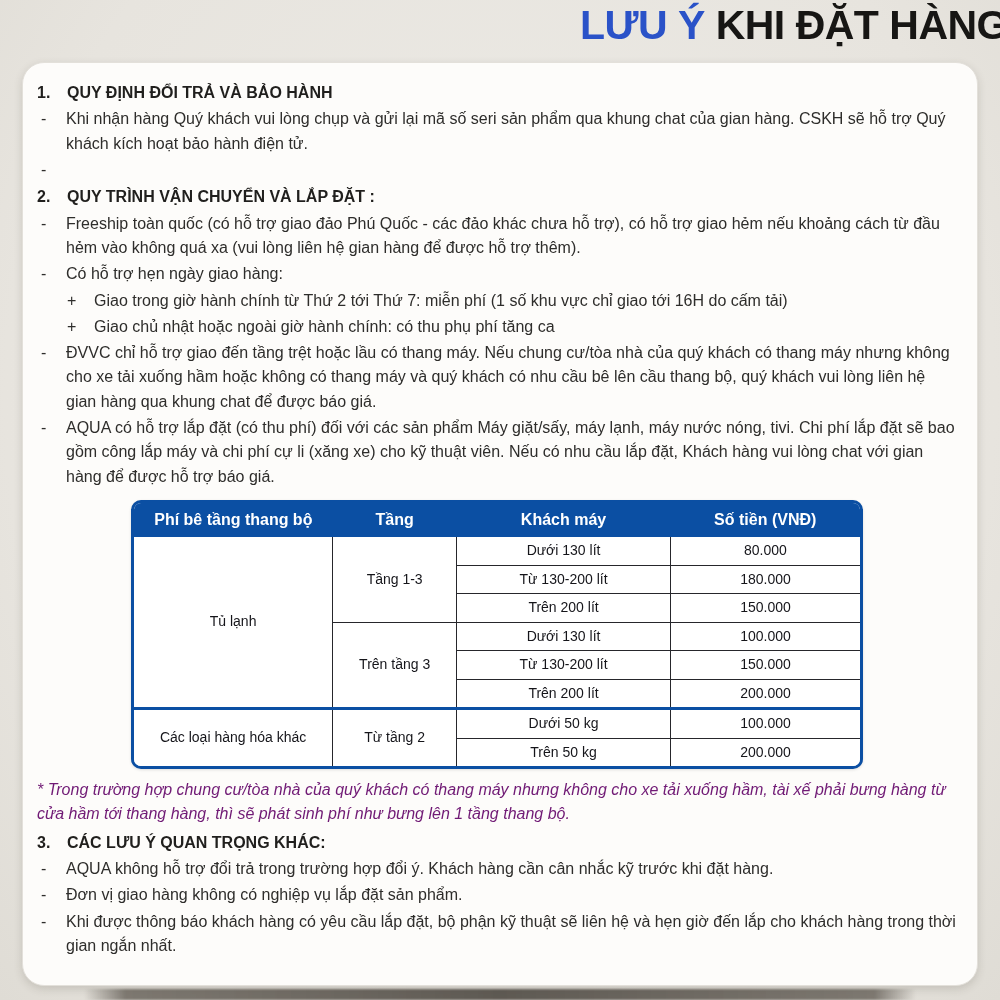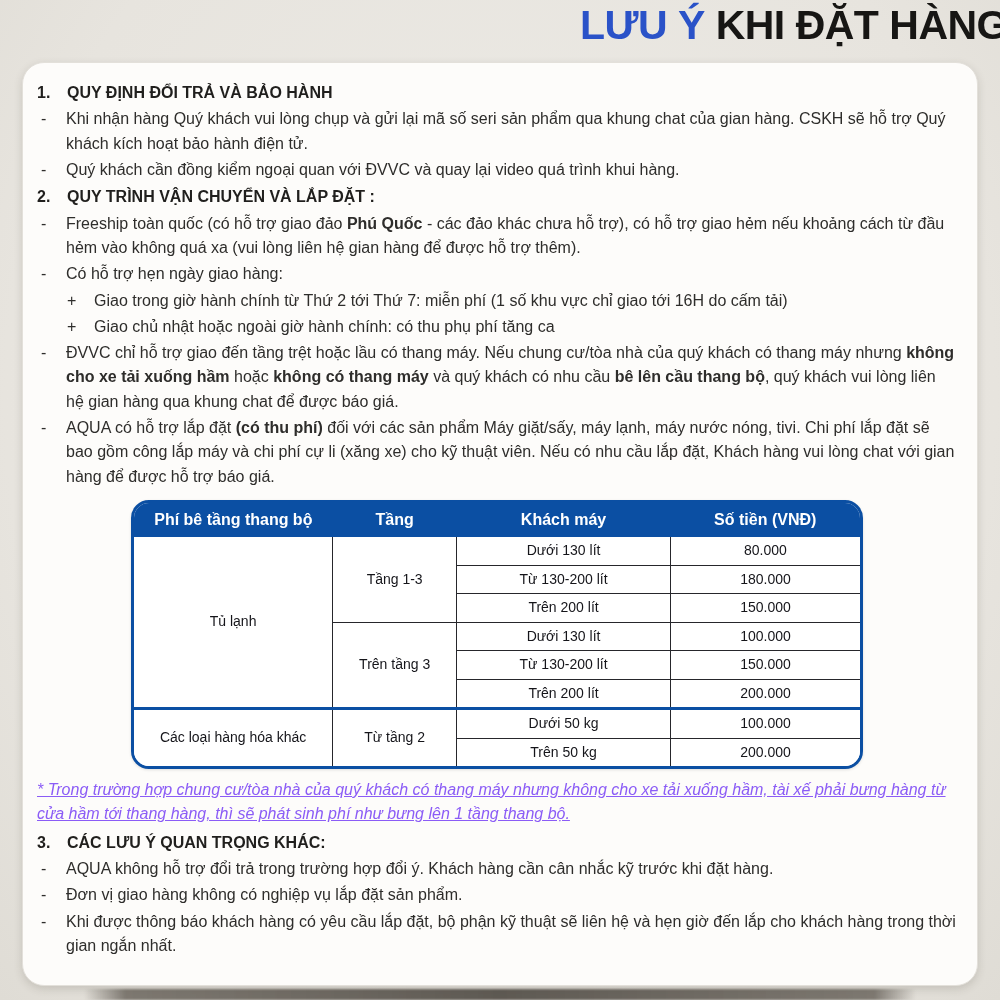--- a/index.html
+++ b/index.html
@@ -20,40 +20,40 @@
     box-shadow:0 3px 8px rgba(70,65,58,.18);
     box-sizing:border-box;padding:15px 20px 10px 14px;overflow:hidden;
     font-size:16px;line-height:1.52;
   }
   .sec-head{display:flex;font-weight:700;color:#201f1d;margin:3px 0 2px 0;}
   .sec-num{width:30px;flex:none;}
   .li{display:flex;margin:0 0 2px 0;padding-left:4px;}
   .li-mark{width:25px;flex:none;}
   .li.sub{margin-left:26px;}
   .li.sub .li-mark{width:27px;}
-  .bold{font-weight:700;margin-top:47px;}
+  .bold{font-weight:400;margin-top:47px;}
   .table-wrap{
     width:726px;margin:11px auto 9px auto;
-    border:3px solid var(--table-blue,#0b4fa3);border-radius:18px;overflow:hidden;
+    border:3px solid var(--table-blue,#0b4fa3);border-radius:10px;overflow:hidden;
     background:#fff;box-shadow:0 1px 3px rgba(0,0,0,.12);
   }
   table{width:100%;border-collapse:collapse;table-layout:fixed;}
   th{
     background:var(--table-blue,#0b4fa3);color:#fff;font-weight:700;font-size:16px;
     height:34px;padding:0 4px;
   }
   td{
     text-align:center;font-size:14px;color:#15151a;height:27.5px;padding:0 6px;
     background:#fff;
   }
   td.bl{border-left:1.5px solid #26262b;}
   td.bt{border-top:1.5px solid #26262b;}
   td.gt{border-top:3px solid var(--table-blue,#0b4fa3);}
   .footnote{
-    font-style:italic;color:#8b5cf6;margin:0 0 4px 0;padding-left:0;text-decoration:underline;
+    font-style:italic;color:#701a75;margin:0 0 4px 0;padding-left:0;
   }
   .bottom-shadow{
     position:absolute;left:84px;right:84px;bottom:0;height:11px;border-radius:3px;
     background:linear-gradient(90deg,rgba(92,86,78,0) 0%,rgba(92,86,78,.75) 5%,
       rgba(70,65,58,.85) 50%,rgba(92,86,78,.75) 95%,rgba(92,86,78,0) 100%);
     filter:blur(1px);
   }
 </style>
 </head>
 <body style="--accent-blue: #2a52c8; --table-blue: #0b4fa3; --text-dark: #2e2d2b; --card-bg: #fdfcfa;">
@@ -65,21 +65,20 @@
   <div class="sec-head">
     <span class="sec-num">1.</span>
     <span class="sec-title">QUY ĐỊNH ĐỔI TRẢ VÀ BẢO HÀNH</span>
   </div>
   <div class="li">
     <span class="li-mark">-</span>
     <span class="li-text"><span>Khi nhận hàng Quý khách vui lòng chụp và gửi lại mã số seri sản phẩm qua khung chat của gian hàng. CSKH sẽ hỗ trợ Quý khách kích hoạt bảo hành điện tử.</span></span>
   </div>
   <div class="li">
     <span class="li-mark">-</span>
-    <span class="li-text"><span>Quý khách cần đồng kiểm ngoại quan với ĐVVC và quay lại video quá trình khui hàng.</span></span>
   </div>
 
   <div class="sec-head">
     <span class="sec-num">2.</span>
     <span class="sec-title">QUY TRÌNH VẬN CHUYỂN VÀ LẮP ĐẶT :</span>
   </div>
   <div class="li">
     <span class="li-mark">-</span>
     <span class="li-text"><span>Freeship toàn quốc (có hỗ trợ giao đảo </span><span class="bold">Phú Quốc</span><span> - các đảo khác chưa hỗ trợ), có hỗ trợ giao hẻm nếu khoảng cách từ đầu hẻm vào không quá xa (vui lòng liên hệ gian hàng để được hỗ trợ thêm).</span></span>
   </div>

